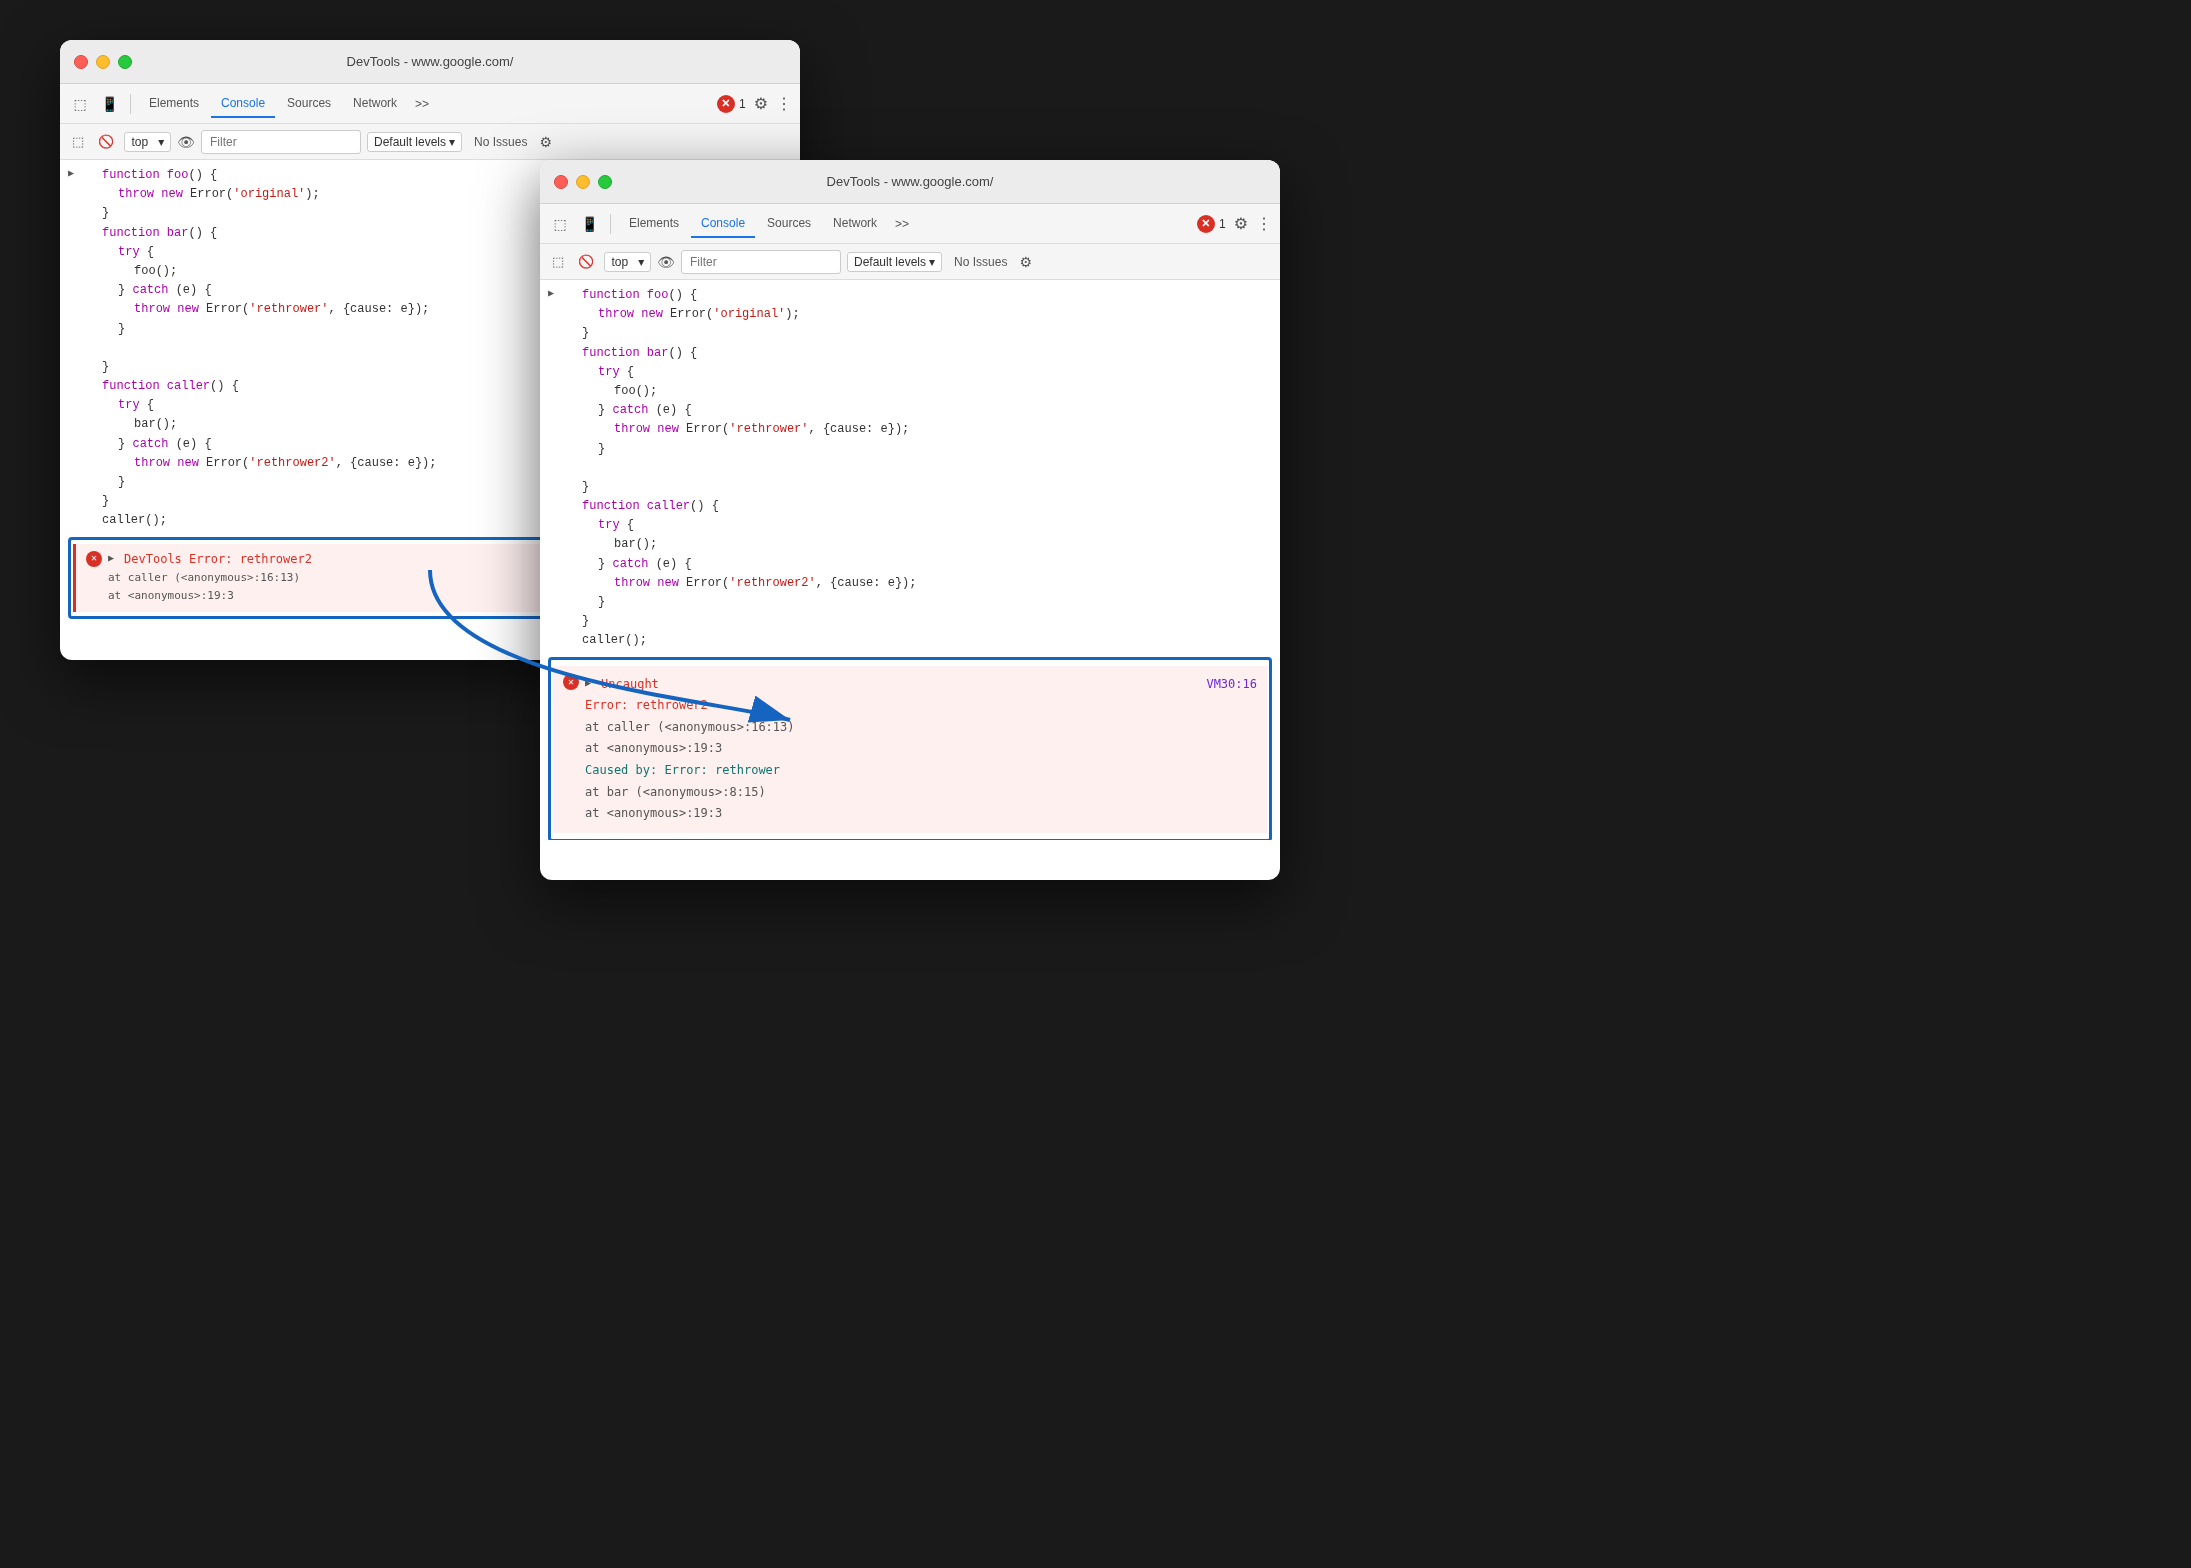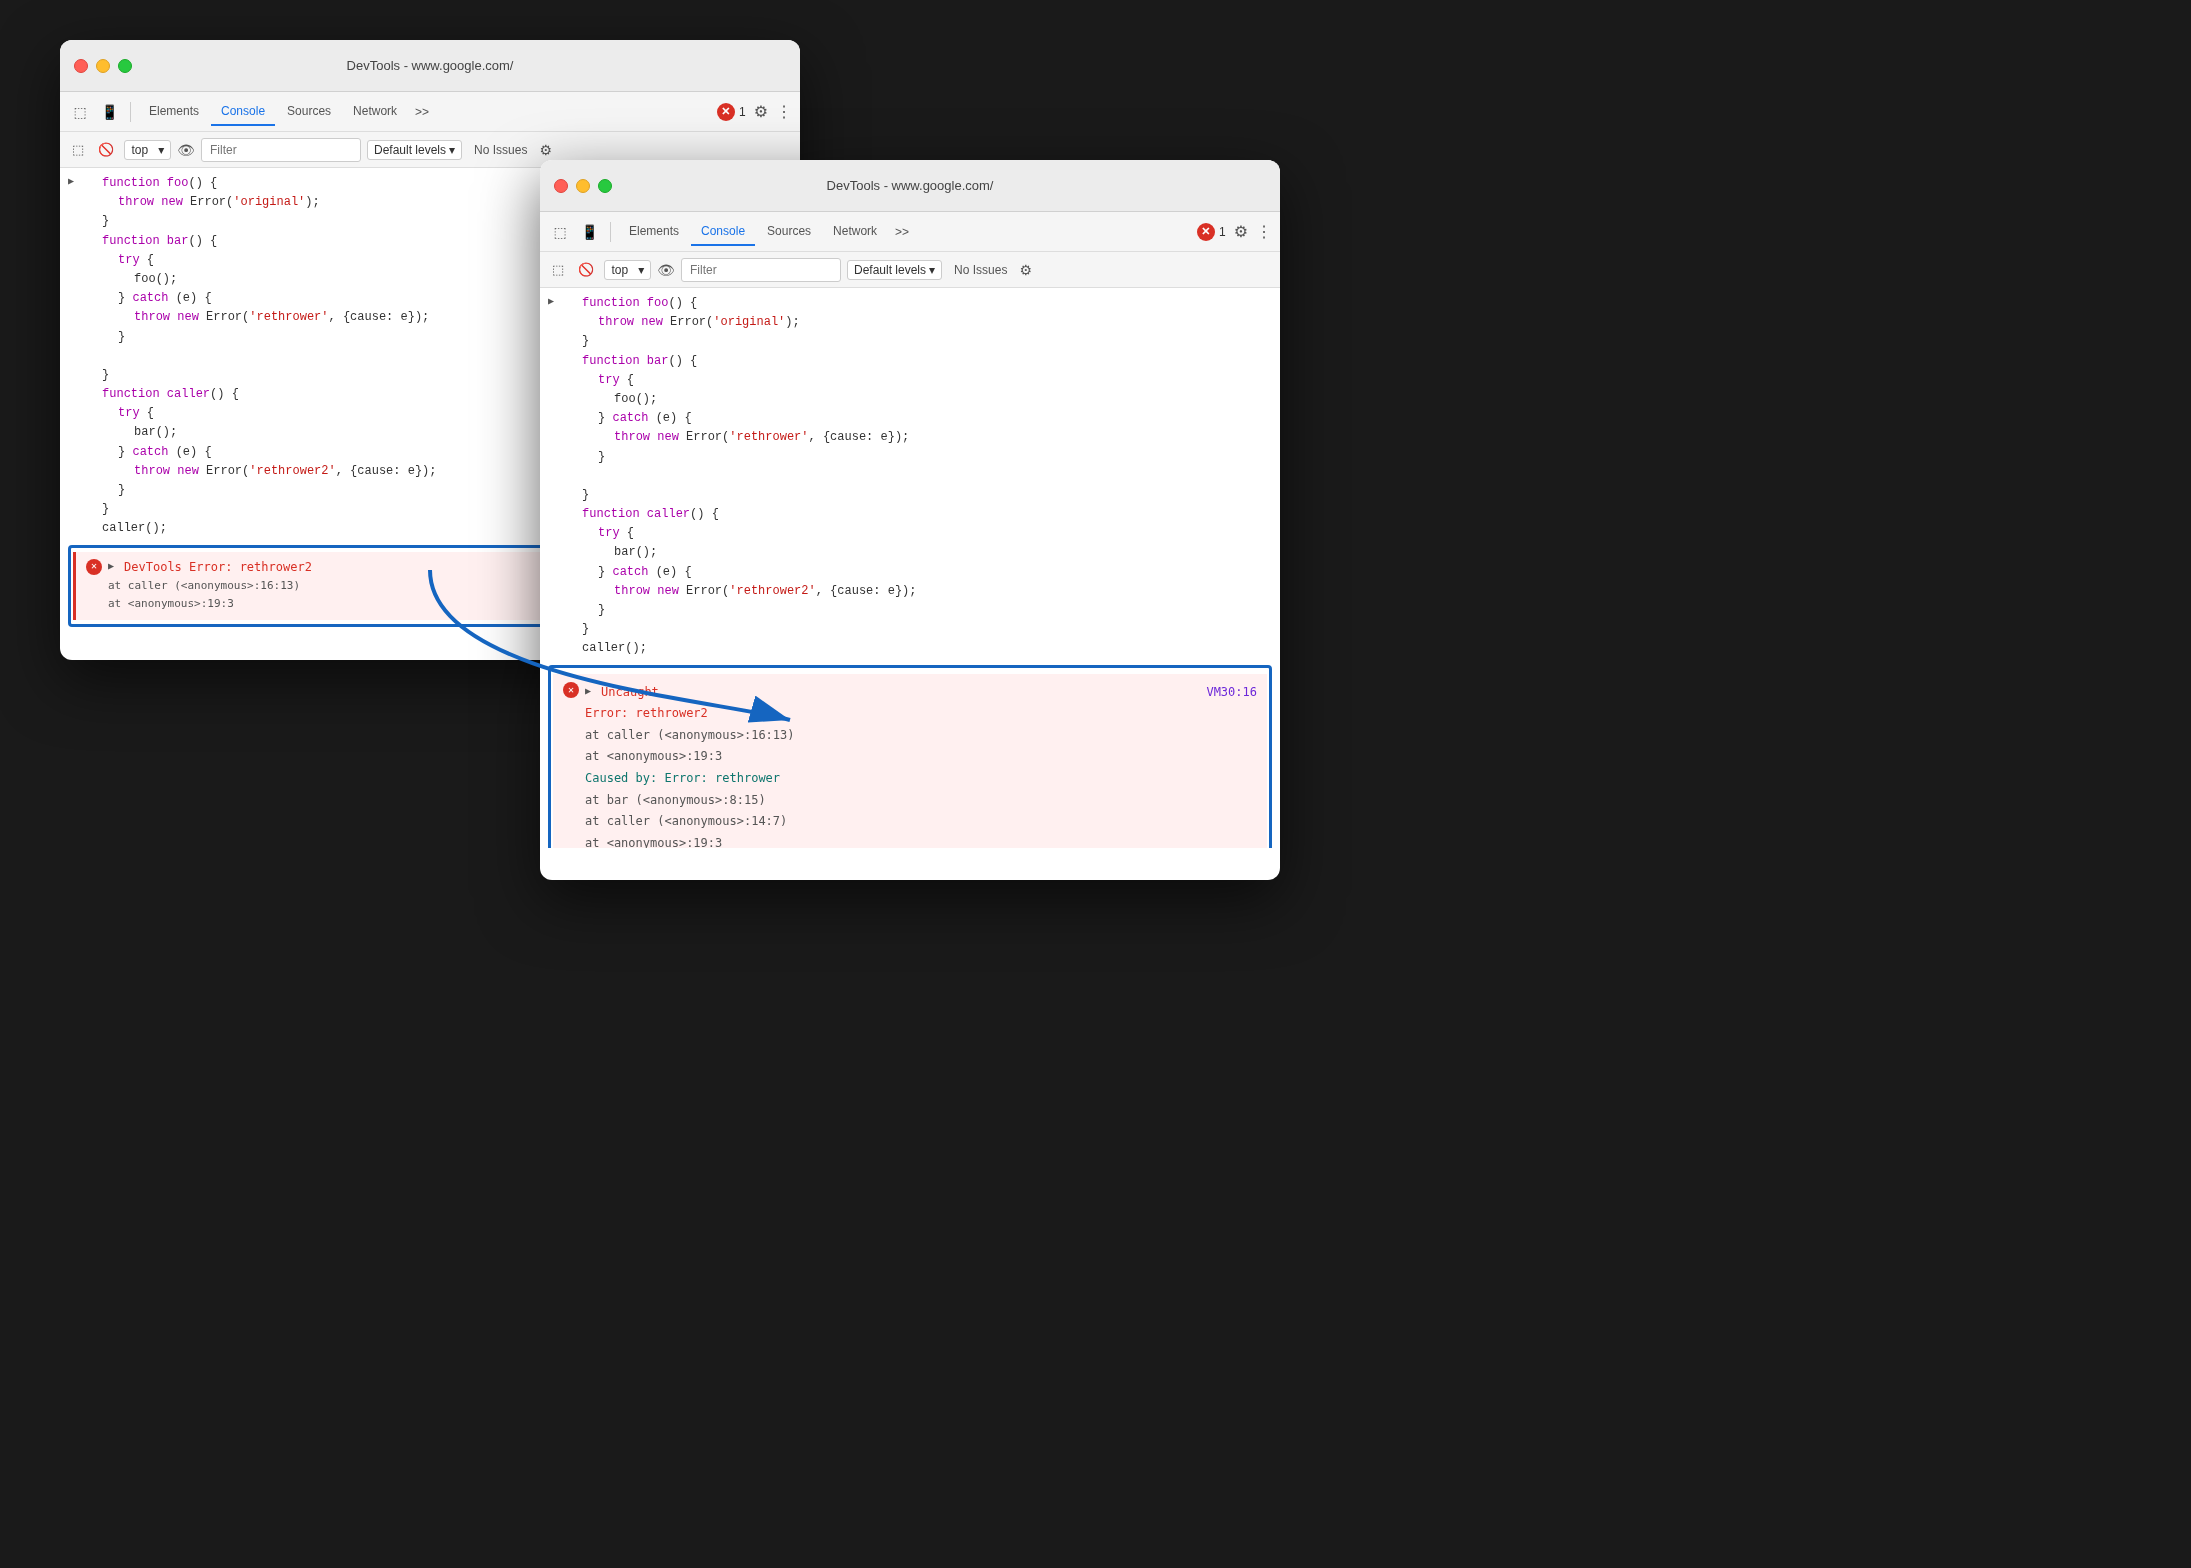--- a/index.html
+++ b/index.html
@@ -32,21 +32,21 @@
     
     .window-2 {
       left: 540px;
       top: 160px;
       width: 740px;
       height: 720px;
     }
 
     
     .title-bar {
-      height: 52px;
+      height: 44px;
       background: #ececec;
       display: flex;
       align-items: center;
       padding: 8px 14px;
       border-bottom: 1px solid #d0d0d0;
       position: relative;
     }
 
     .traffic-lights {
       display: flex;
@@ -531,21 +531,20 @@
             <span class="expand-arrow">▶</span>
             <span class="error-text">Uncaught</span>
             <a class="vm-link">VM30:16</a>
           </div>
           <div style="padding-left: 22px; font-family: 'Menlo', monospace; font-size: 12px; line-height: 1.8; color: #d93025;">
             <div>Error: rethrower2</div>
             <div style="color:#555;">    at caller (&lt;anonymous&gt;:16:13)</div>
             <div style="color:#555;">    at &lt;anonymous&gt;:19:3</div>
             <div style="color:#0f766e;">Caused by: Error: rethrower</div>
             <div style="color:#555;">    at bar (&lt;anonymous&gt;:8:15)</div>
-            <div style="color:#555;">    at caller (&lt;anonymous&gt;:14:7)</div>
             <div style="color:#555;">    at &lt;anonymous&gt;:19:3</div>
 
           </div>
         </div>
       </div>
     </div>
 
   </div>
 </div>
 

